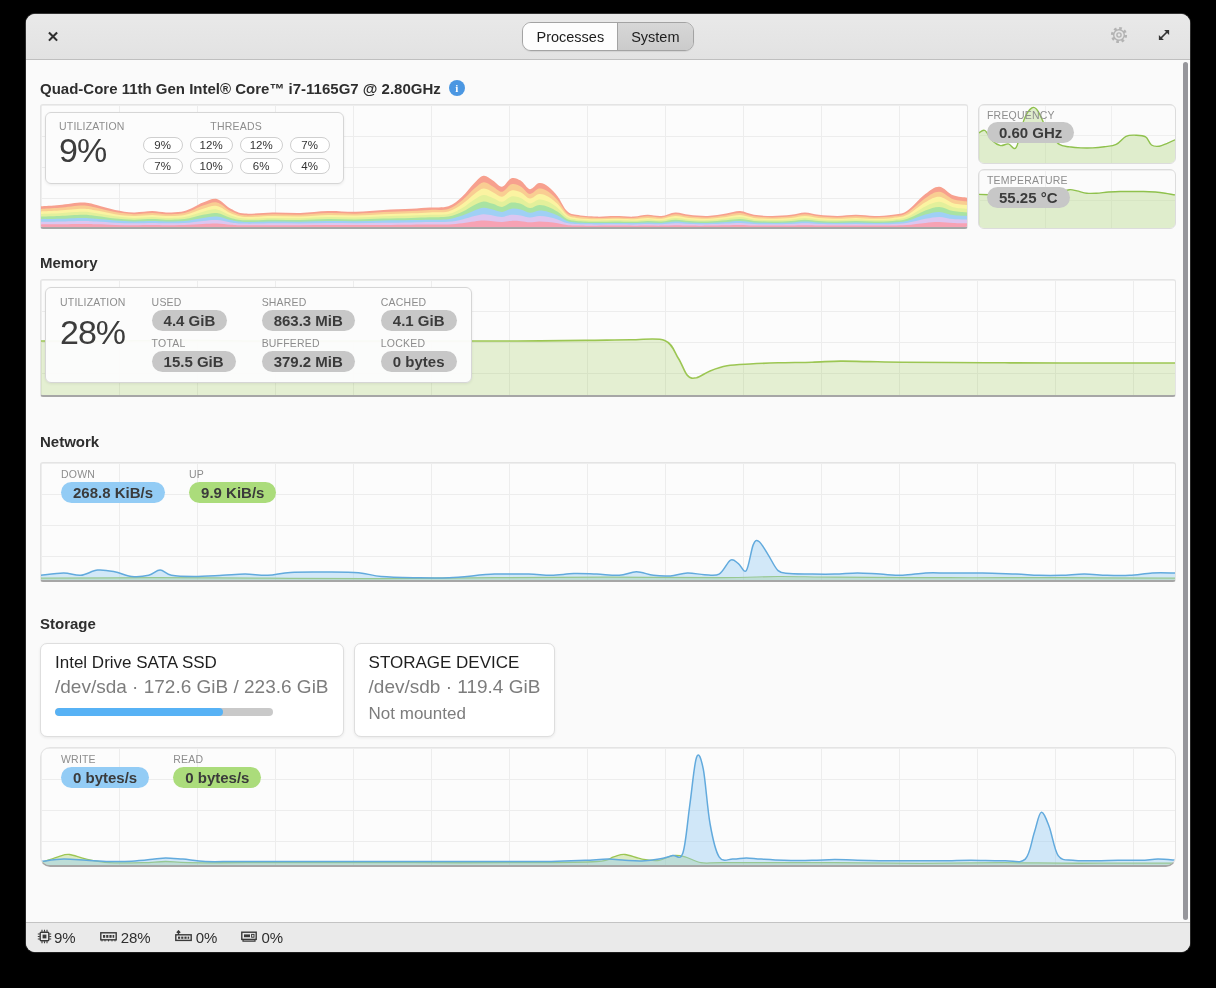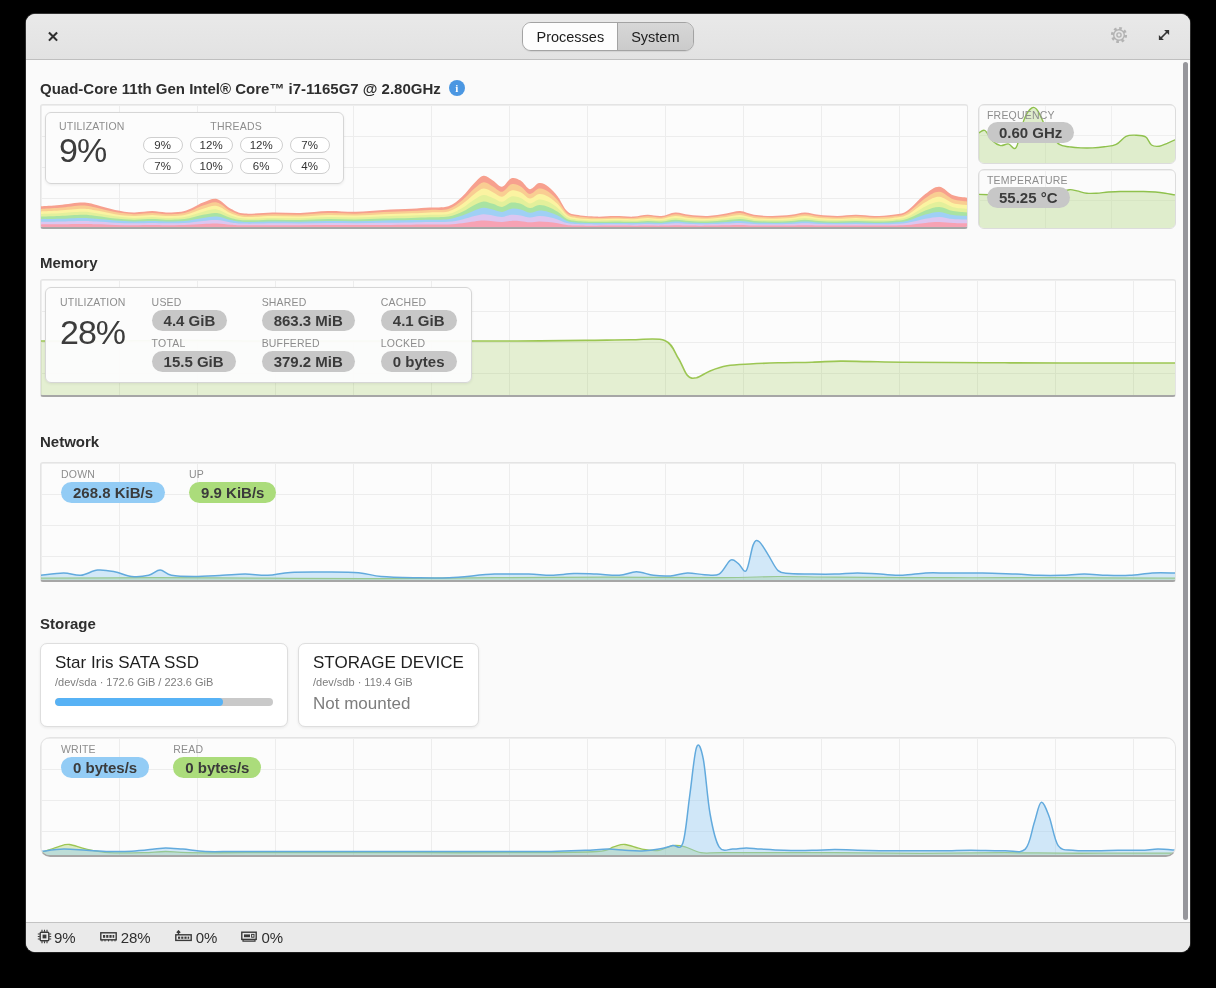--- a/index.html
+++ b/index.html
@@ -70,21 +70,21 @@
   .mem-group { display:flex; flex-direction:column; gap:2px; }
 
   .net-chart, .disk-chart { width:1136px; height:120px; margin-top:12px; }
   .rate-overlay { position:absolute; left:20px; top:5px; z-index:3; display:flex; gap:24px; }
   .rate-col { display:flex; flex-direction:column; gap:2px; }
 
   .cards-row { display:flex; gap:10px; margin-top:11px; }
   .dev-card { background:#fff; border:1px solid #dedede; border-radius:7px; padding:9px 14px 12px 14px;
     box-shadow:0 1px 3px rgba(0,0,0,.07); }
   .dev-name { font-size:17px; color:#1f1f1f; }
-  .dev-sub { font-size:11px; color:#7d7d7d; margin-top:3px; }
+  .dev-sub { font-size:19px; color:#7d7d7d; margin-top:3px; }
   .dev-status { font-size:17px; color:#7d7d7d; margin-top:6px; }
   .progress { width:218px; height:8px; background:#c9c9c9; border-radius:4px; margin-top:10px; overflow:hidden; }
   .progress-fill { height:100%; background:#57b2f5; border-radius:4px; }
 
   .gpu-notice { font-size:15px; font-weight:bold; color:#2e2e2e; margin-top:41px; }
 
   .statusbar { position:absolute; left:0; bottom:0; width:100%; height:30px; background:#eaeaea;
     border-top:1px solid #c3c3c3; display:flex; align-items:center; padding-left:11px; gap:24px; }
   .sb-item { display:flex; align-items:center; gap:4px; font-size:15px; color:#2f2f2f; }
 </style>
@@ -237,21 +237,21 @@
           <path d="M0.0,115.2C18.9,115.1 75.6,114.7 113.4,114.7C151.2,114.7 189.0,115.1 226.8,115.2C264.6,115.4 302.4,115.7 340.2,115.6C378.0,115.5 415.8,114.9 453.6,114.7C491.4,114.4 529.2,114.1 567.0,114.1C604.8,114.1 652.0,114.8 680.4,114.7C708.8,114.6 718.2,113.6 737.1,113.5C756.0,113.4 765.4,113.9 793.8,114.1C822.1,114.3 869.4,114.6 907.2,114.7C945.0,114.8 982.8,114.6 1020.6,114.7C1058.4,114.8 1115.1,115.1 1134.0,115.2L1134,117L0,117Z" fill="rgba(158,202,90,0.35)"></path>
           <path d="M0.0,115.2C18.9,115.1 75.6,114.7 113.4,114.7C151.2,114.7 189.0,115.1 226.8,115.2C264.6,115.4 302.4,115.7 340.2,115.6C378.0,115.5 415.8,114.9 453.6,114.7C491.4,114.4 529.2,114.1 567.0,114.1C604.8,114.1 652.0,114.8 680.4,114.7C708.8,114.6 718.2,113.6 737.1,113.5C756.0,113.4 765.4,113.9 793.8,114.1C822.1,114.3 869.4,114.6 907.2,114.7C945.0,114.8 982.8,114.6 1020.6,114.7C1058.4,114.8 1115.1,115.1 1134.0,115.2" fill="none" stroke="#9cc653" stroke-width="1.2"></path>
           <path d="M0.0,112.3C3.8,111.9 16.1,110.0 22.7,110.0C29.3,110.0 34.0,112.8 39.7,112.3C45.4,111.8 51.0,107.6 56.7,107.1C62.4,106.5 68.0,107.7 73.7,108.8C79.4,109.9 85.0,112.9 90.7,113.5C96.4,114.1 103.0,113.4 107.7,112.3C112.5,111.2 115.3,107.1 119.1,107.1C122.8,107.1 124.7,111.2 130.4,112.3C136.1,113.4 144.6,113.5 153.1,113.5C161.6,113.5 172.9,112.7 181.4,112.3C189.9,111.9 196.6,111.1 204.1,111.1C211.7,111.1 219.2,112.6 226.8,112.3C234.4,112.0 240.0,109.9 249.5,109.4C258.9,108.8 272.2,109.0 283.5,109.0C294.8,109.1 308.1,109.0 317.5,109.7C327.0,110.5 330.8,112.7 340.2,113.5C349.6,114.3 362.9,114.5 374.2,114.7C385.6,114.9 395.0,115.2 408.2,114.7C421.5,114.1 440.4,111.7 453.6,111.1C466.8,110.6 478.2,111.0 487.6,111.1C497.1,111.3 502.7,112.4 510.3,112.3C517.9,112.2 525.4,110.8 533.0,110.6C540.5,110.4 548.1,110.9 555.7,111.1C563.2,111.4 571.7,112.7 578.3,112.3C585.0,111.9 589.7,108.8 595.4,108.8C601.0,108.8 606.7,111.6 612.4,112.3C618.0,113.0 623.7,113.3 629.4,112.9C635.0,112.5 640.7,110.2 646.4,110.0C652.0,109.8 658.1,111.5 663.4,111.7C668.7,111.9 673.8,113.6 678.1,111.1C682.5,108.7 686.3,98.9 689.5,97.1C692.7,95.4 694.8,98.9 697.4,100.6C700.1,102.4 702.9,110.8 705.3,107.6C707.8,104.5 710.1,86.8 712.2,81.9C714.2,77.0 715.4,76.8 717.8,78.4C720.3,79.9 723.7,86.4 726.9,91.3C730.1,96.1 733.5,104.4 737.1,107.6C740.7,110.9 742.8,110.0 748.4,110.6C754.1,111.1 763.6,111.1 771.1,111.1C778.7,111.2 786.2,111.3 793.8,111.1C801.4,111.0 808.9,110.0 816.5,110.0C824.0,110.0 831.6,110.8 839.2,111.1C846.7,111.5 854.3,112.5 861.8,112.3C869.4,112.1 877.0,110.4 884.5,110.0C892.1,109.6 897.8,110.0 907.2,110.0C916.7,110.0 929.9,109.8 941.2,110.0C952.6,110.2 965.8,110.8 975.2,111.1C984.7,111.5 990.4,112.1 997.9,112.3C1005.5,112.5 1013.0,112.5 1020.6,112.3C1028.2,112.1 1035.7,111.1 1043.3,111.1C1050.8,111.1 1058.4,112.1 1066.0,112.3C1073.5,112.5 1081.1,112.7 1088.6,112.3C1096.2,111.9 1103.8,110.4 1111.3,110.0C1118.9,109.6 1130.2,110.0 1134.0,110.0L1134,117L0,117Z" fill="rgba(147,203,242,0.40)"></path>
           <path d="M0.0,112.3C3.8,111.9 16.1,110.0 22.7,110.0C29.3,110.0 34.0,112.8 39.7,112.3C45.4,111.8 51.0,107.6 56.7,107.1C62.4,106.5 68.0,107.7 73.7,108.8C79.4,109.9 85.0,112.9 90.7,113.5C96.4,114.1 103.0,113.4 107.7,112.3C112.5,111.2 115.3,107.1 119.1,107.1C122.8,107.1 124.7,111.2 130.4,112.3C136.1,113.4 144.6,113.5 153.1,113.5C161.6,113.5 172.9,112.7 181.4,112.3C189.9,111.9 196.6,111.1 204.1,111.1C211.7,111.1 219.2,112.6 226.8,112.3C234.4,112.0 240.0,109.9 249.5,109.4C258.9,108.8 272.2,109.0 283.5,109.0C294.8,109.1 308.1,109.0 317.5,109.7C327.0,110.5 330.8,112.7 340.2,113.5C349.6,114.3 362.9,114.5 374.2,114.7C385.6,114.9 395.0,115.2 408.2,114.7C421.5,114.1 440.4,111.7 453.6,111.1C466.8,110.6 478.2,111.0 487.6,111.1C497.1,111.3 502.7,112.4 510.3,112.3C517.9,112.2 525.4,110.8 533.0,110.6C540.5,110.4 548.1,110.9 555.7,111.1C563.2,111.4 571.7,112.7 578.3,112.3C585.0,111.9 589.7,108.8 595.4,108.8C601.0,108.8 606.7,111.6 612.4,112.3C618.0,113.0 623.7,113.3 629.4,112.9C635.0,112.5 640.7,110.2 646.4,110.0C652.0,109.8 658.1,111.5 663.4,111.7C668.7,111.9 673.8,113.6 678.1,111.1C682.5,108.7 686.3,98.9 689.5,97.1C692.7,95.4 694.8,98.9 697.4,100.6C700.1,102.4 702.9,110.8 705.3,107.6C707.8,104.5 710.1,86.8 712.2,81.9C714.2,77.0 715.4,76.8 717.8,78.4C720.3,79.9 723.7,86.4 726.9,91.3C730.1,96.1 733.5,104.4 737.1,107.6C740.7,110.9 742.8,110.0 748.4,110.6C754.1,111.1 763.6,111.1 771.1,111.1C778.7,111.2 786.2,111.3 793.8,111.1C801.4,111.0 808.9,110.0 816.5,110.0C824.0,110.0 831.6,110.8 839.2,111.1C846.7,111.5 854.3,112.5 861.8,112.3C869.4,112.1 877.0,110.4 884.5,110.0C892.1,109.6 897.8,110.0 907.2,110.0C916.7,110.0 929.9,109.8 941.2,110.0C952.6,110.2 965.8,110.8 975.2,111.1C984.7,111.5 990.4,112.1 997.9,112.3C1005.5,112.5 1013.0,112.5 1020.6,112.3C1028.2,112.1 1035.7,111.1 1043.3,111.1C1050.8,111.1 1058.4,112.1 1066.0,112.3C1073.5,112.5 1081.1,112.7 1088.6,112.3C1096.2,111.9 1103.8,110.4 1111.3,110.0C1118.9,109.6 1130.2,110.0 1134.0,110.0" fill="none" stroke="#62aadd" stroke-width="1.5"></path>
         </svg>
       </div>
 
     <div class="section-h" style="margin-top:33px;">Storage</div>
     <div class="cards-row">
       <div class="dev-card">
-        <div class="dev-name">Star Iris SATA SSD</div>
+        <div class="dev-name">Intel Drive SATA SSD</div>
         <div class="dev-sub">/dev/sda · 172.6 GiB / 223.6 GiB</div>
         <div class="progress">
           <div class="progress-fill" style="width: 77%;"></div>
         </div>
       </div>
       <div class="dev-card">
         <div class="dev-name">STORAGE DEVICE</div>
         <div class="dev-sub">/dev/sdb · 119.4 GiB</div>
         <div class="dev-status">Not mounted</div>
       </div>

